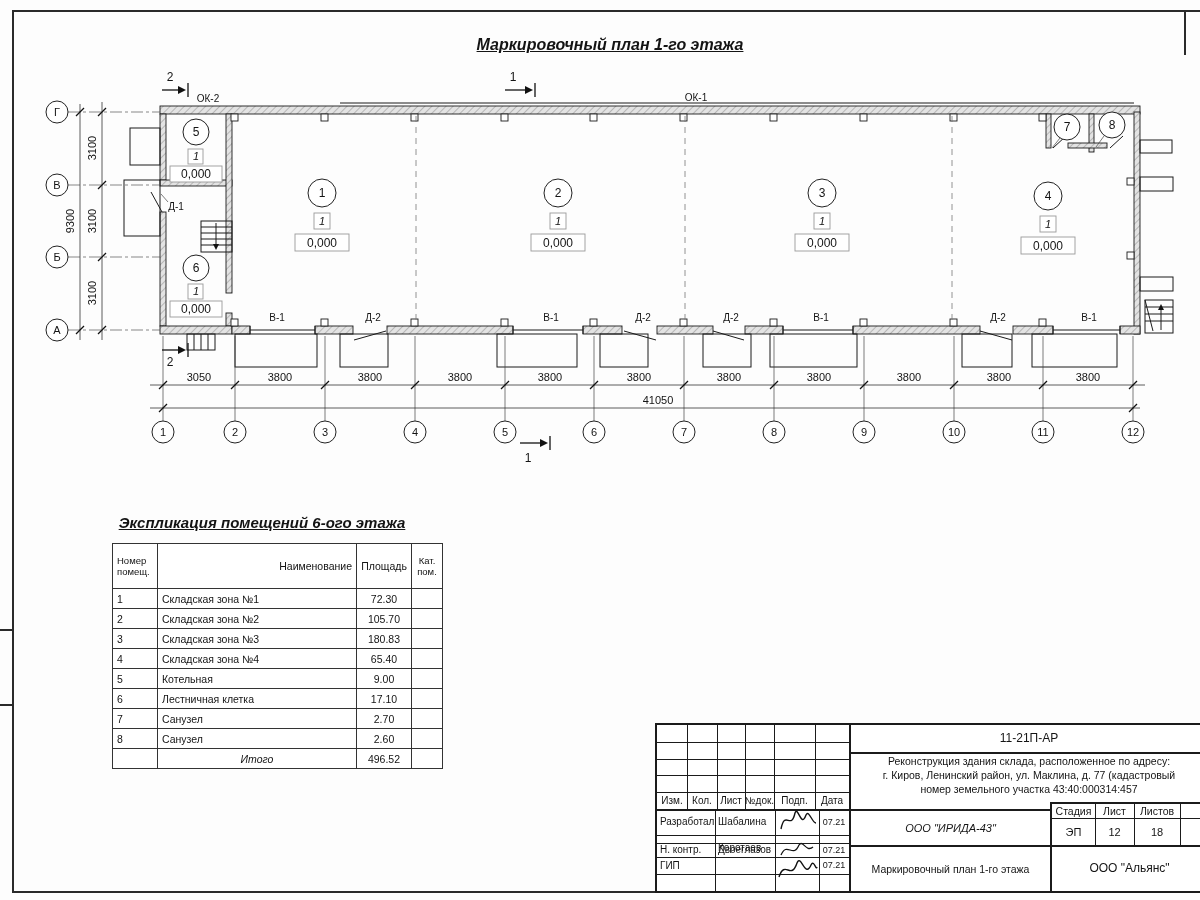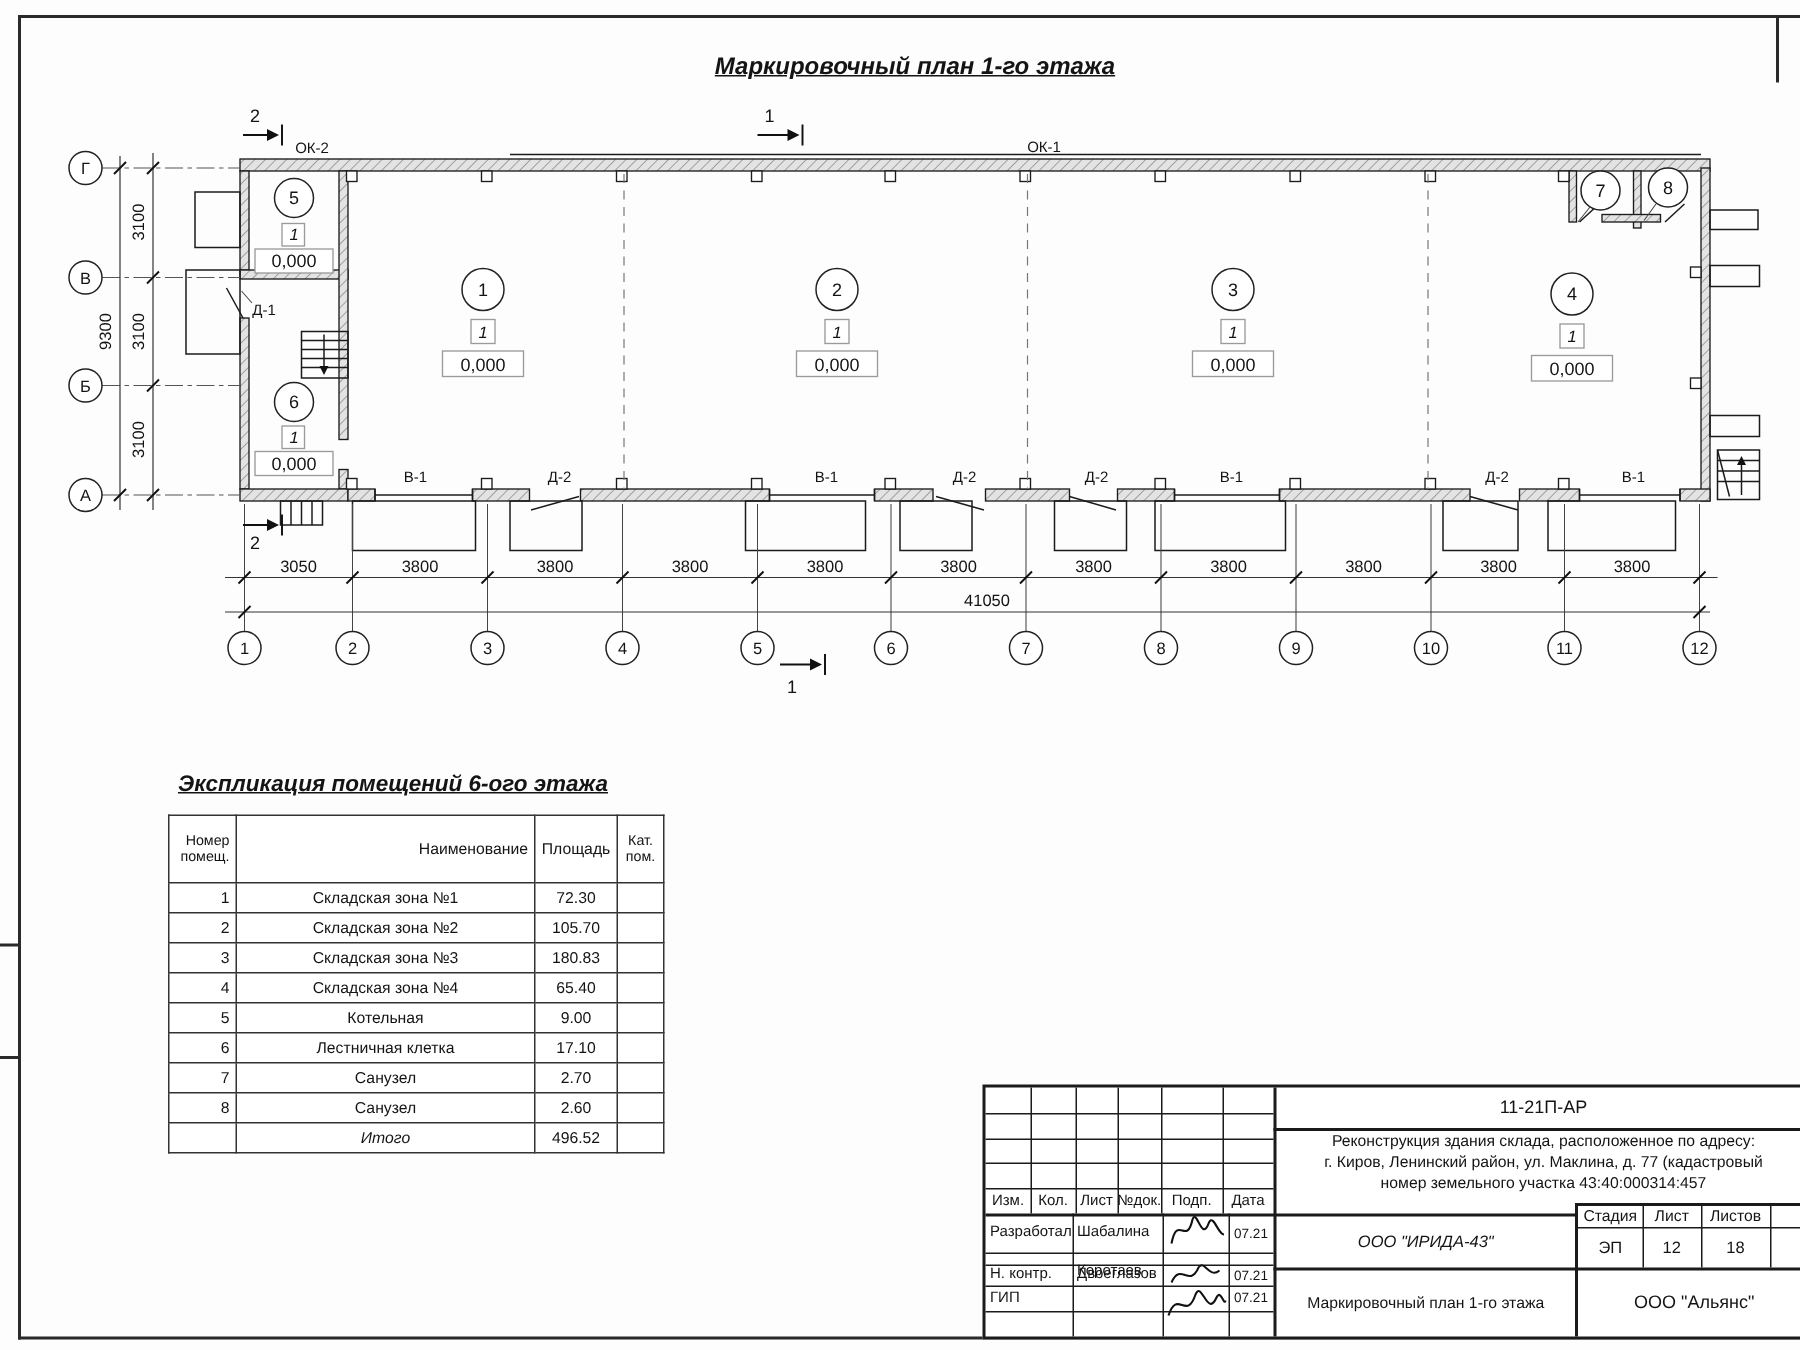--- a/index.html
+++ b/index.html
@@ -21,22 +21,22 @@
   .axl{stroke:#555;stroke-width:.7;stroke-dasharray:12 3 3 3;fill:none}
   .sep{stroke:#777;stroke-width:.8;stroke-dasharray:6 5;fill:none}
   .mbox{fill:#fff;stroke:#9a9a9a;stroke-width:.9}
   .circ{fill:#fff;stroke:#222;stroke-width:1}
   
   table.sched{position:absolute;left:112px;top:543px;border-collapse:collapse;
       font-size:10.5px}
   table.sched th,table.sched td{border:1px solid #333;padding:0 4px;background:#fff}
   table.sched th{font-weight:normal;height:44px}
   table.sched td{height:19px}
-  .c-num{width:36px;text-align:right}
-  .c-name{width:190px;text-align:center}
+  .c-num{width:36px;text-align:left}
+  .c-name{width:190px;text-align:left}
   .c-area{width:46px;text-align:center}
   .c-cat{width:22px;text-align:center;font-size:9.5px}
   
   .tblock{position:absolute;left:655px;top:723px;width:552px;height:170px;
       border:2px solid #1b1b1b;box-sizing:border-box;background:#fff}
   .tb-line{position:absolute;background:#1b1b1b}
   .tb-cell{position:absolute;display:flex;align-items:center;justify-content:center;
       text-align:center;font-size:10px;line-height:1.15;overflow:hidden}
   .left-cell{justify-content:flex-start;text-align:left;padding-left:3px}
 </style>

